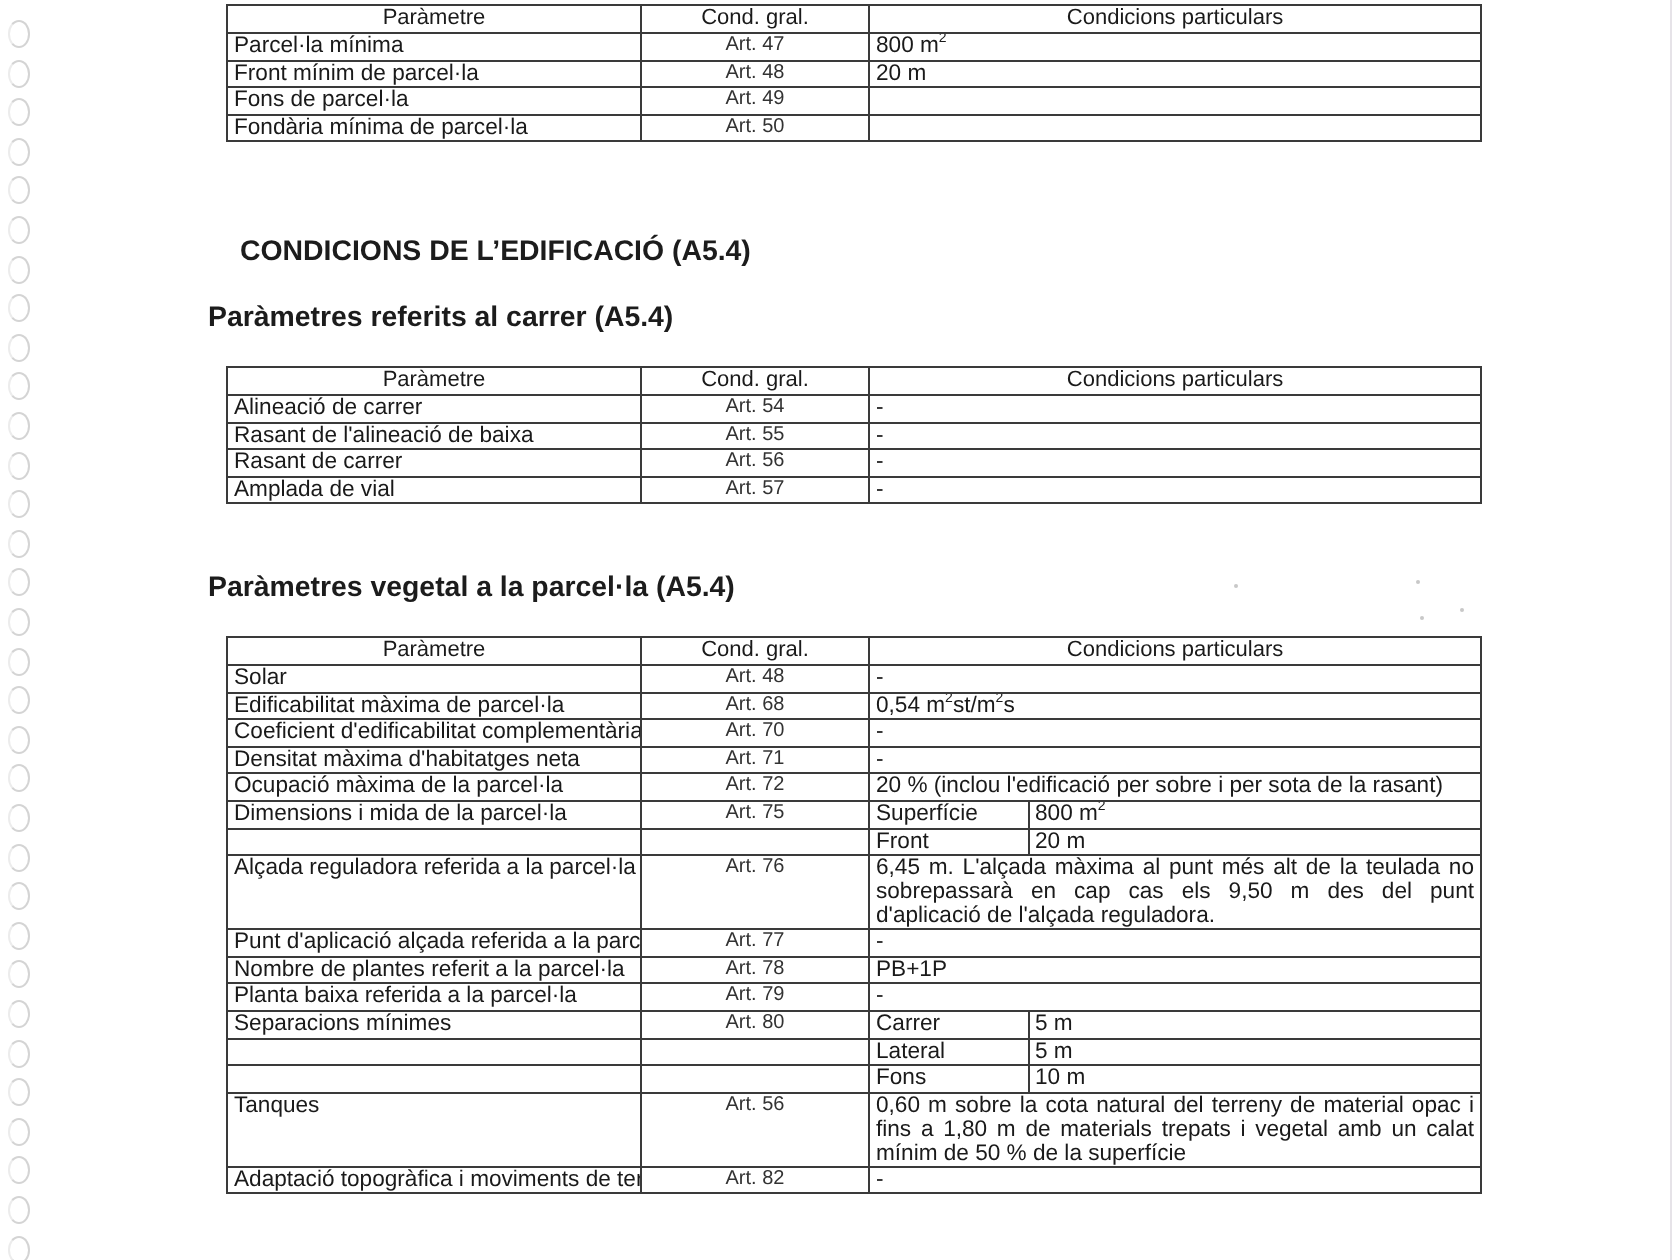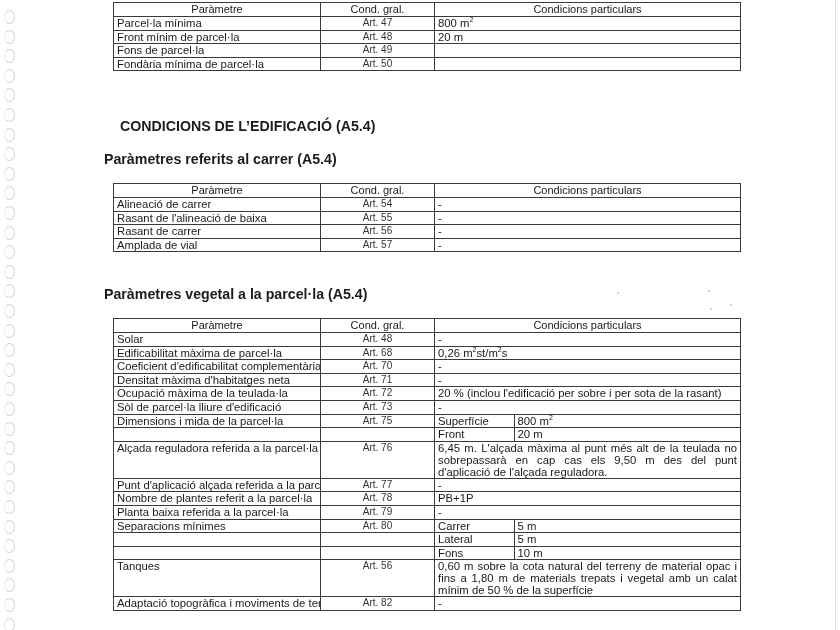--- a/index.html
+++ b/index.html
@@ -170,41 +170,36 @@
     <th>Condicions particulars</th>
   </tr>
   <tr>
     <td>Solar</td>
     <td class="art">Art. 48</td>
     <td>-</td>
   </tr>
   <tr>
     <td>Edificabilitat màxima de parcel·la</td>
     <td class="art">Art. 68</td>
-    <td><span>0,26 m</span><sup>2</sup><span>st/m</span><sup>2</sup><span>s</span></td>
+    <td><span>0,54 m</span><sup>2</sup><span>st/m</span><sup>2</sup><span>s</span></td>
   </tr>
   <tr>
     <td>Coeficient d'edificabilitat complementària neta</td>
     <td class="art">Art. 70</td>
     <td>-</td>
   </tr>
   <tr>
     <td>Densitat màxima d'habitatges neta</td>
     <td class="art">Art. 71</td>
     <td>-</td>
   </tr>
   <tr>
-    <td>Ocupació màxima de la teulada·la</td>
+    <td>Ocupació màxima de la parcel·la</td>
     <td class="art">Art. 72</td>
     <td>20 % (inclou l'edificació per sobre i per sota de la rasant)</td>
-  </tr>
-  <tr>
-    <td>Sòl de parcel·la lliure d'edificació</td>
-    <td class="art">Art. 73</td>
-    <td>-</td>
   </tr>
 
   <tr>
     <td>Dimensions i mida de la parcel·la</td>
     <td class="art">Art. 75</td>
     <td class="sub">
       <table class="subtab">
             <colgroup>
               <col class="s1">
               <col>

